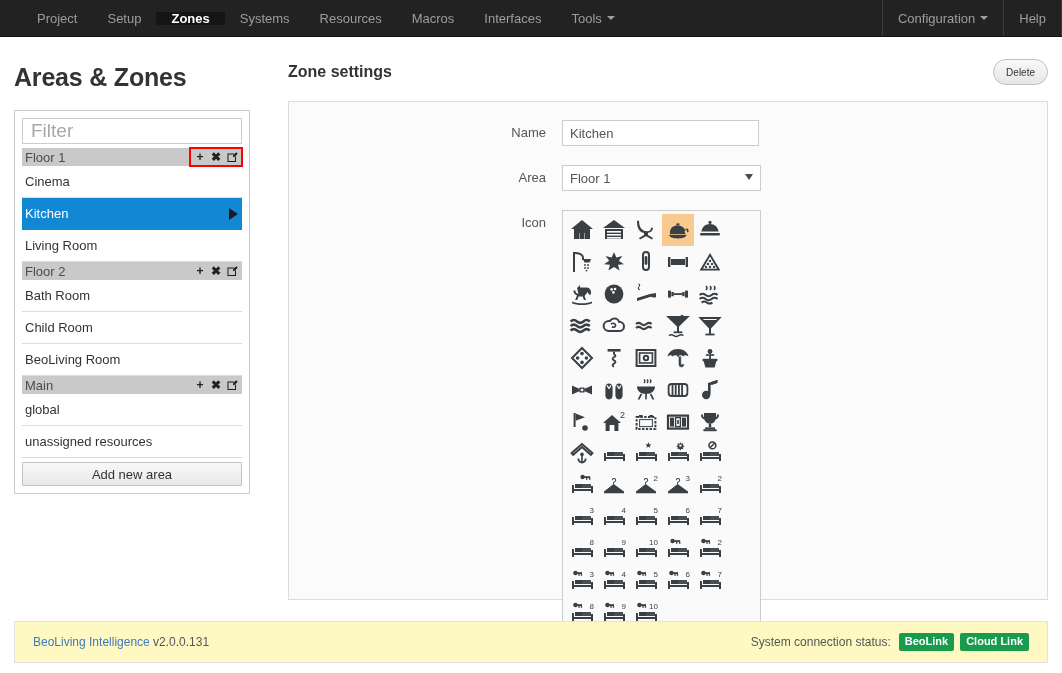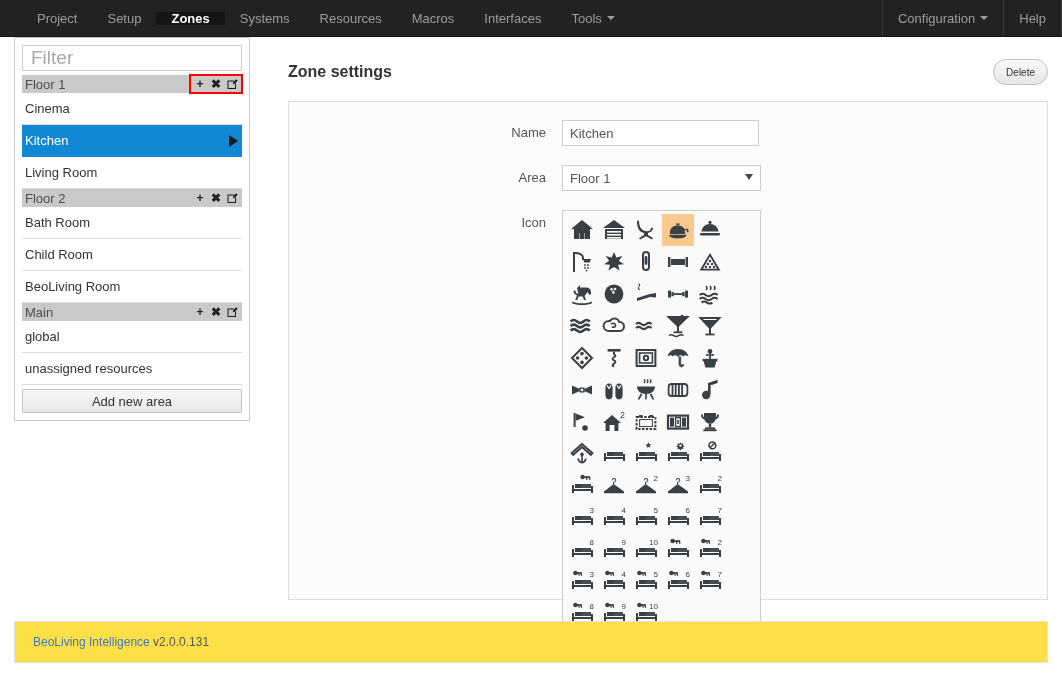--- a/index.html
+++ b/index.html
@@ -261,21 +261,21 @@
     position: relative;
   }
   .icon-cell.selected { background: #fac98e; }
   .icon-cell svg { display: block; }
 
   
   .footer {
     position: absolute;
     left: 14px; right: 14px; bottom: 10px;
     border: 1px solid #e2e2e2;
-    background: #fde047;
+    background: #fef9c3;
     height: 42px;
     display: flex;
     align-items: center;
     padding: 0 18px;
   }
   .footer-left { font-size: 12px; color: #555; }
   .footer-left .app-link {
     color: #4178be;
     text-decoration: none;
     cursor: pointer;
@@ -339,20 +339,21 @@
       <a class="nav-item">
         <span>Help</span>
       </a>
       <div class="nav-sep"></div>
     </div>
 </div>
 
 <div class="page">
 
   <div class="col-left">
+    <div class="page-title">Areas &amp; Zones</div>
 
     <div class="zones-panel">
       <input class="filter-input" type="text" placeholder="Filter" style="">
       <div class="zone-list">
           <div class="group-header">
             <span class="gh-label">Floor 1</span>
             <span class="group-actions highlighted">
               <span class="act act-plus">+</span>
               <span class="act act-remove">✖</span>
               <span class="act act-edit">
@@ -1117,13 +1118,18 @@
 
     </div>
   </div>
 </div>
 
 <div class="footer">
   <div class="footer-left">
     <span class="app-link">BeoLiving Intelligence</span>
     <span>v2.0.0.131</span>
   </div>
+  <div class="footer-right">
+    <span class="status-label">System connection status:</span>
+    <span class="badge" style="background: rgb(24, 155, 76);">BeoLink</span>
+    <span class="badge" style="background: rgb(24, 155, 76);">Cloud Link</span>
+  </div>
 </div>
 
 </body></html>

